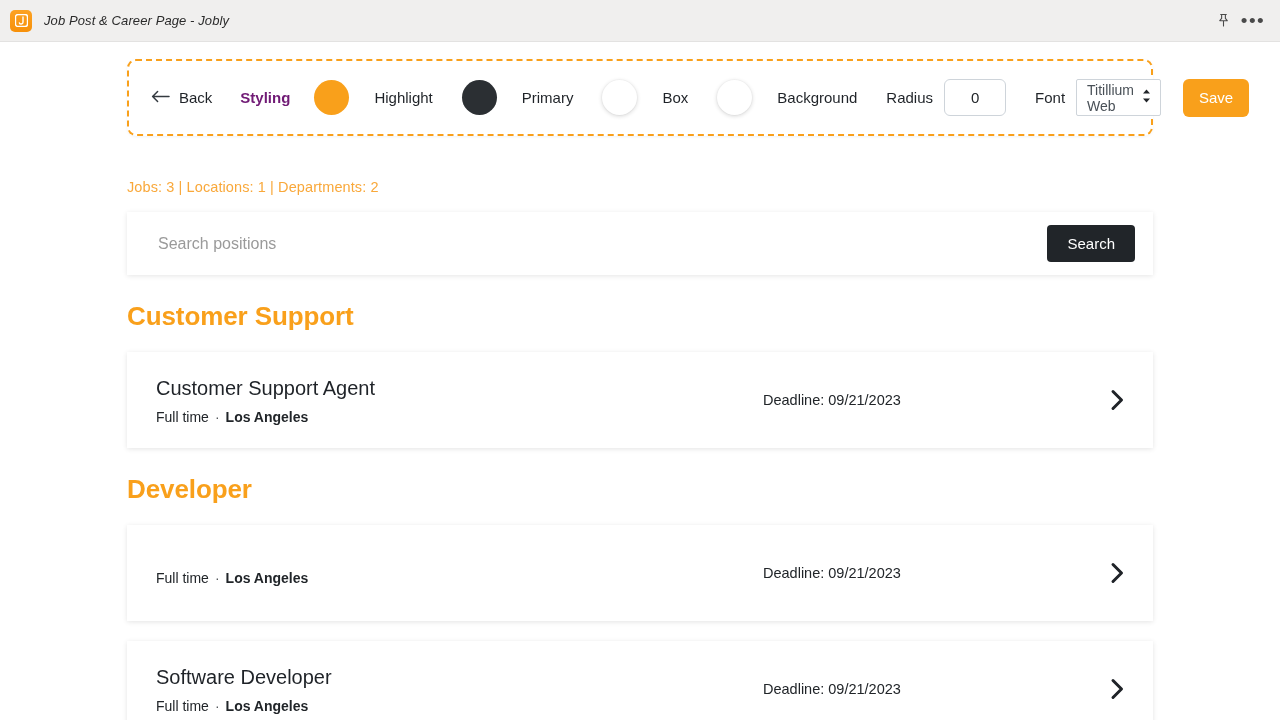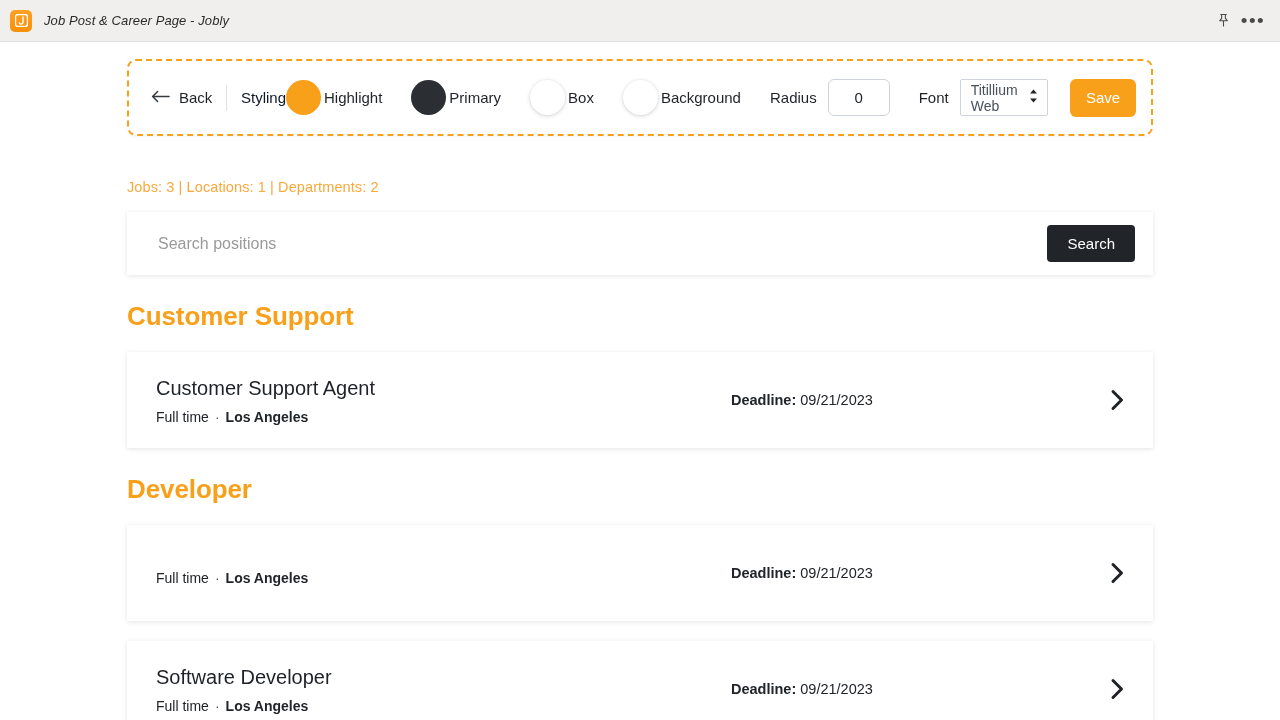--- a/index.html
+++ b/index.html
@@ -78,26 +78,27 @@
     justify-content: flex-end;
   }
   .back-arrow { display:block; color:#343a40; }
   .bar-divider {
     width: 1px; height: 26px;
     background: #dfe1e3;
     margin: 0 14px;
   }
   .styling-label {
     font-size: 15px;
-    font-weight: normal;
-    color: #0f172a;
+    font-weight: bold;
+    color: #701a75;
+    margin-right: 24px;
   }
   .swatch-group {
     display: flex; align-items: center;
-    gap: 3px;
+    gap: 25px;
     margin-right: 29px;
   }
   .swatch {
     width: 35px; height: 35px;
     border-radius: 50%;
     flex: none;
   }
   .swatch.light {
     background: #ffffff;
     box-shadow: 0 1px 4px rgba(0,0,0,.17), 0 0 0 1px rgba(0,0,0,.02);
@@ -225,21 +226,21 @@
     font-size: 14px;
     color: #212529;
   }
   .job-meta .sep { margin: 0 6px; color: #55595c; }
   .job-meta .loc { font-weight: bold; }
   .job-deadline {
     flex: 1 1 auto;
     font-size: 14.5px;
     color: #212529;
   }
-  .job-deadline b { font-weight: bold; }
+  .job-deadline b { font-weight: normal; margin-left: 32px; }
   .chev { flex: none; color: #1f2328; display: flex; align-items: center; padding-right: 3px; }
 </style>
 </head>
 <body>
 
 <div class="titlebar">
   <div class="app-icon">
     <svg width="13" height="13" viewBox="0 0 13 13" aria-hidden="true">
       <rect x="0.5" y="0.5" width="12" height="12" rx="2.5" fill="none" stroke="#ffffff" stroke-width="1.4"></rect>
       <path d="M8 3 L8 8.3 Q8 10 6.2 10 Q4.8 10 4.4 8.9" fill="none" stroke="#ffffff" stroke-width="1.4" stroke-linecap="round"></path>

